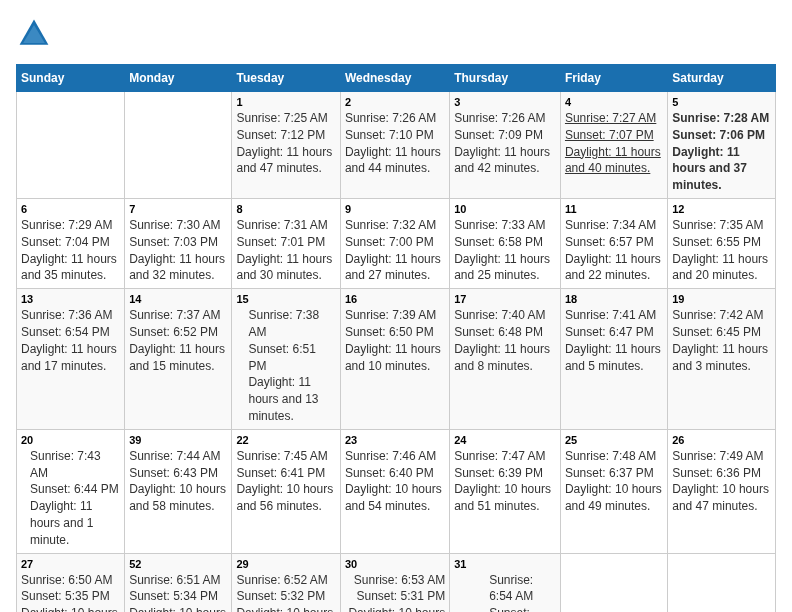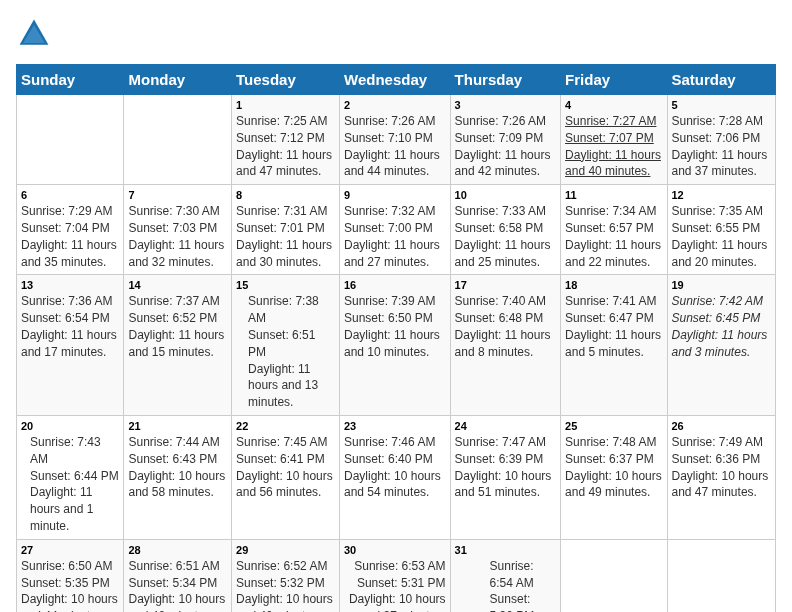--- a/index.html
+++ b/index.html
@@ -50,21 +50,21 @@
     table {
       width: 100%;
       border-collapse: collapse;
       font-size: 10px;
     }
     thead tr th {
       background-color: #1a6faf;
       color: #fff;
       padding: 6px 4px;
       text-align: left;
-      font-size: 15px;
+      font-size: 12px;
       font-weight: bold;
       border: 1px solid #1a6faf;
     }
     tbody tr td {
       vertical-align: top;
       padding: 4px 4px;
       border: 1px solid #ccc;
       min-height: 80px;
       width: 113px;
     }
@@ -145,21 +145,21 @@
 Daylight: 11 hours and 42 minutes.</div>
         </td>
         <td>
           <span class="day-number">4</span>
           <div class="day-info" style="white-space: pre-line; text-decoration: underline;">Sunrise: 7:27 AM
 Sunset: 7:07 PM
 Daylight: 11 hours and 40 minutes.</div>
         </td>
         <td>
           <span class="day-number">5</span>
-          <div class="day-info" style="white-space: pre-line;">Sunrise: 7:28 AM
+          <div class="day-info" style="white-space: pre-line; font-weight: bold;">Sunrise: 7:28 AM
 Sunset: 7:06 PM
 Daylight: 11 hours and 37 minutes.</div>
         </td>
       </tr>
       <tr>
         <td>
           <span class="day-number">6</span>
           <div class="day-info" style="white-space: pre-line;">Sunrise: 7:29 AM
 Sunset: 7:04 PM
 Daylight: 11 hours and 35 minutes.</div>
@@ -233,34 +233,34 @@
 Daylight: 11 hours and 8 minutes.</div>
         </td>
         <td>
           <span class="day-number">18</span>
           <div class="day-info" style="white-space: pre-line;">Sunrise: 7:41 AM
 Sunset: 6:47 PM
 Daylight: 11 hours and 5 minutes.</div>
         </td>
         <td>
           <span class="day-number">19</span>
-          <div class="day-info" style="white-space: pre-line; font-style: italic;">Sunrise: 7:42 AM
+          <div class="day-info" style="white-space: pre-line;">Sunrise: 7:42 AM
 Sunset: 6:45 PM
 Daylight: 11 hours and 3 minutes.</div>
         </td>
       </tr>
       <tr>
         <td>
           <span class="day-number">20</span>
           <div class="day-info" style="white-space: pre-line; margin-left: 9px;">Sunrise: 7:43 AM
 Sunset: 6:44 PM
 Daylight: 11 hours and 1 minute.</div>
         </td>
         <td>
-          <span class="day-number">21</span>
+          <span class="day-number">39</span>
           <div class="day-info" style="white-space: pre-line;">Sunrise: 7:44 AM
 Sunset: 6:43 PM
 Daylight: 10 hours and 58 minutes.</div>
         </td>
         <td>
           <span class="day-number">22</span>
           <div class="day-info" style="white-space: pre-line;">Sunrise: 7:45 AM
 Sunset: 6:41 PM
 Daylight: 10 hours and 56 minutes.</div>
         </td>
@@ -290,21 +290,21 @@
         </td>
       </tr>
       <tr>
         <td>
           <span class="day-number">27</span>
           <div class="day-info" style="white-space: pre-line;">Sunrise: 6:50 AM
 Sunset: 5:35 PM
 Daylight: 10 hours and 44 minutes.</div>
         </td>
         <td>
-          <span class="day-number">28</span>
+          <span class="day-number">52</span>
           <div class="day-info" style="white-space: pre-line;">Sunrise: 6:51 AM
 Sunset: 5:34 PM
 Daylight: 10 hours and 42 minutes.</div>
         </td>
         <td>
           <span class="day-number">29</span>
           <div class="day-info" style="white-space: pre-line;">Sunrise: 6:52 AM
 Sunset: 5:32 PM
 Daylight: 10 hours and 40 minutes.</div>
         </td>

